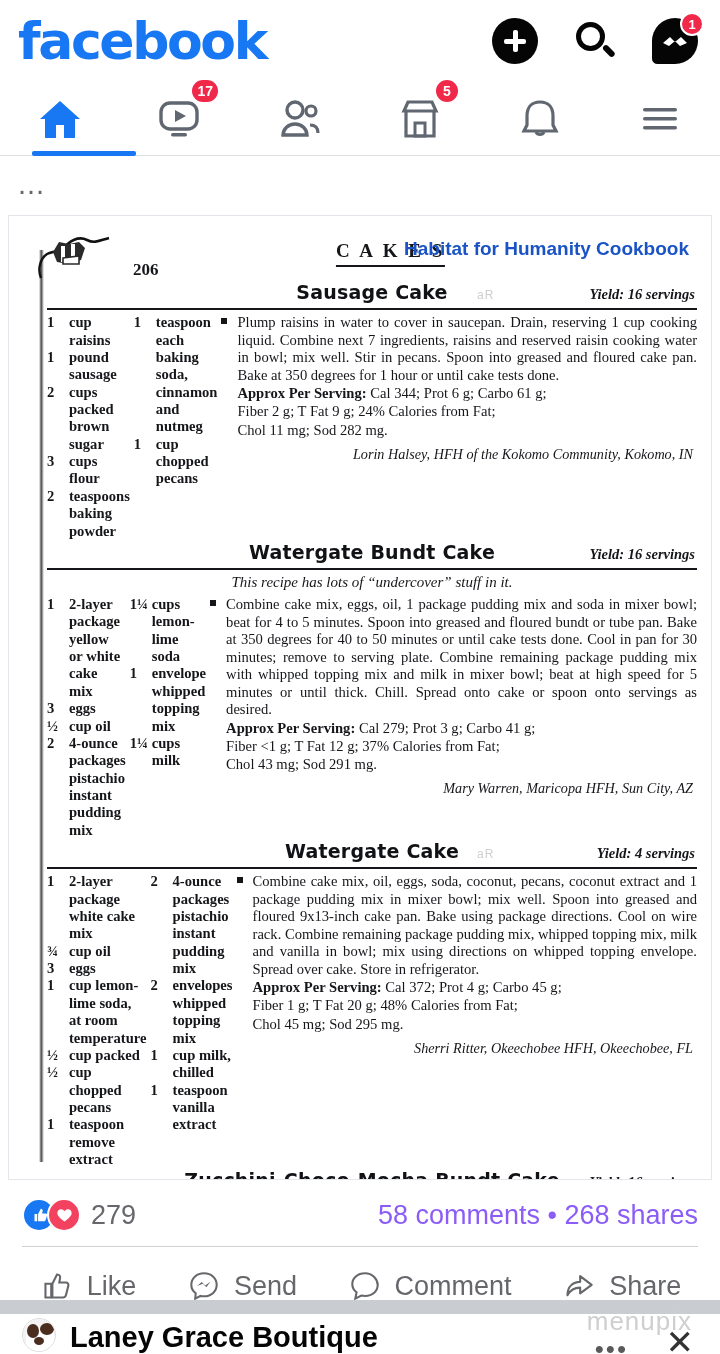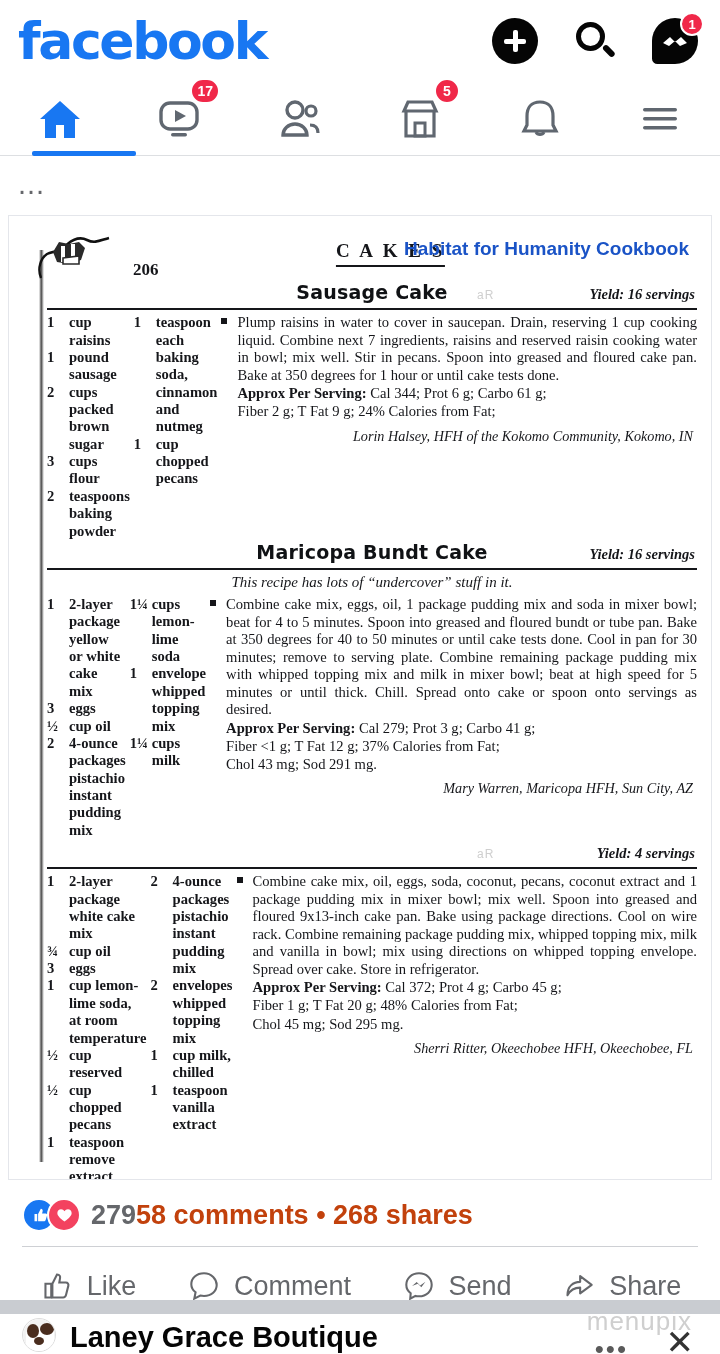--- a/index.html
+++ b/index.html
@@ -135,33 +135,32 @@
     text-align:right; font-family:"Liberation Serif", serif; font-style:italic;
     font-size:14.2px; margin-top:7px; padding-right:4px;
   }
   .wmark {
     position:absolute; color:#cfcfcf; font-size:12px; font-family:"Liberation Sans", sans-serif;
     letter-spacing:1px;
   }
 
   
   .engage {
-    display:flex; align-items:center; 
-    padding: 18px 14px 14px 22px;
-    font-weight: bold;
+    display:flex; align-items:center; justify-content:space-between;
+    padding: 18px 22px 14px 22px;
   }
   .reacts { display:flex; align-items:center; gap:0; }
   .react {
     width:34px; height:34px; border-radius:50%; border:2px solid #fff;
     display:flex; align-items:center; justify-content:center;
   }
   .react.like { background:#1877F2; }
   .react.love { background:#F3425F; margin-left:-9px; }
   .react-count { margin-left:10px; font-size:27px; color:#65676B; }
-  .counts { font-size:27px; color:#c2410c; }
+  .counts { font-size:27px; color:#8b5cf6; }
 
   .divider { height:1px; background:#ced0d4; margin:0 22px; }
 
   .actions { display:flex; align-items:center; justify-content:space-around; height:78px; padding:0 14px; }
   .action { display:flex; align-items:center; gap:12px; color:#65676B; font-size:27px; }
   .action .ico { width:36px; height:36px; display:flex; align-items:center; justify-content:center; }
 
   .next-post { position:absolute; left:0; right:0; bottom:0; height:54px; }
   .next-gap { height:14px; background:#c9ccd1; }
   .next-body { height:24px; background:#fff; position:relative; display:flex; align-items:center; padding-left:22px; }
@@ -323,27 +322,28 @@
               <div class="ing"><span class="cont">baking soda,</span></div>
               <div class="ing"><span class="cont">cinnamon and</span></div>
               <div class="ing"><span class="cont">nutmeg</span></div>
               <div class="ing"><span class="qty">1</span><span class="txt">cup chopped pecans</span></div>
             </div>
             <div class="col-method">
               <span class="bullet"></span>
               <div class="method-text">Plump raisins in water to cover in saucepan. Drain, reserving 1 cup cooking liquid. Combine next 7 ingredients, raisins and reserved raisin cooking water in bowl; mix well. Stir in pecans. Spoon into greased and floured cake pan. Bake at 350 degrees for 1 hour or until cake tests done.</div>
               <div class="nutri"><b>Approx Per Serving:</b> Cal 344; Prot 6 g; Carbo 61 g;</div>
               <div class="nutri">Fiber 2 g; T Fat 9 g; 24% Calories from Fat;</div>
+              <div class="nutri">Chol 11 mg; Sod 282 mg.</div>
               <div class="credit">Lorin Halsey, HFH of the Kokomo Community, Kokomo, IN</div>
             </div>
           </div>
         </div>
         <div class="recipe">
           <div class="recipe-head">
-            <div class="recipe-name">Maricopa Bundt Cake</div>
+            <div class="recipe-name">Watergate Bundt Cake</div>
             <div class="recipe-yield">Yield: 16 servings</div>
           </div>
           <div class="rule"></div>
           <div class="recipe-note">This recipe has lots of “undercover” stuff in it.</div>
           <div class="recipe-body">
             <div class="col-ing">
               <div class="ing"><span class="qty">1</span><span class="txt">2-layer package</span></div>
               <div class="ing"><span class="cont">yellow or white cake</span></div>
               <div class="ing"><span class="cont">mix</span></div>
               <div class="ing"><span class="qty">3</span><span class="txt">eggs</span></div>
@@ -364,33 +364,34 @@
               <div class="method-text">Combine cake mix, eggs, oil, 1 package pudding mix and soda in mixer bowl; beat for 4 to 5 minutes. Spoon into greased and floured bundt or tube pan. Bake at 350 degrees for 40 to 50 minutes or until cake tests done. Cool in pan for 30 minutes; remove to serving plate. Combine remaining package pudding mix with whipped topping mix and milk in mixer bowl; beat at high speed for 5 minutes or until thick. Chill. Spread onto cake or spoon onto servings as desired.</div>
               <div class="nutri"><b>Approx Per Serving:</b> Cal 279; Prot 3 g; Carbo 41 g;</div>
               <div class="nutri">Fiber &lt;1 g; T Fat 12 g; 37% Calories from Fat;</div>
               <div class="nutri">Chol 43 mg; Sod 291 mg.</div>
               <div class="credit">Mary Warren, Maricopa HFH, Sun City, AZ</div>
             </div>
           </div>
         </div>
         <div class="recipe">
           <div class="recipe-head">
+            <div class="recipe-name">Watergate Cake</div>
             <div class="wmark" style="left: 430px; top: 8px;">aR</div>
             <div class="recipe-yield">Yield: 4 servings</div>
           </div>
           <div class="rule"></div>
           <div class="recipe-body">
             <div class="col-ing">
               <div class="ing"><span class="qty">1</span><span class="txt">2-layer package</span></div>
               <div class="ing"><span class="cont">white cake mix</span></div>
               <div class="ing"><span class="qty">¾</span><span class="txt">cup oil</span></div>
               <div class="ing"><span class="qty">3</span><span class="txt">eggs</span></div>
               <div class="ing"><span class="qty">1</span><span class="txt">cup lemon-lime soda,</span></div>
               <div class="ing"><span class="cont">at room temperature</span></div>
-              <div class="ing"><span class="qty">½</span><span class="txt">cup reserved</span></div>
+              <div class="ing"><span class="qty">½</span><span class="txt">cup packed</span></div>
               <div class="ing"><span class="qty">½</span><span class="txt">cup chopped pecans</span></div>
               <div class="ing"><span class="qty">1</span><span class="txt">teaspoon remove</span></div>
               <div class="ing"><span class="cont">extract</span></div>
             </div>
             <div class="col-ing second">
               <div class="ing"><span class="qty">2</span><span class="txt">4-ounce packages</span></div>
               <div class="ing"><span class="cont">pistachio instant</span></div>
               <div class="ing"><span class="cont">pudding mix</span></div>
               <div class="ing"><span class="qty">2</span><span class="txt">envelopes whipped</span></div>
               <div class="ing"><span class="cont">topping mix</span></div>
@@ -444,34 +445,34 @@
           <path d="M3 11 h5 v12 h-5 z" fill="none" stroke="#65676B" stroke-width="1.8"></path>
           <path d="M9 11 l4-8 c2.4 0 3 1.8 2.6 3.4 L15 10 h5.6 c1.8 0 2.6 1.4 2.2 2.9 l-2 8c-.3 1.3-1.2 2-2.5 2 H9 z" fill="none" stroke="#65676B" stroke-width="1.8"></path>
         </svg>
       </span>
       <span>Like</span>
     </div>
 
     <div class="action">
       <span class="ico">
         <svg viewBox="0 0 26 26" width="30" height="30">
-          <path d="M13 2 C6.4 2 2 6.3 2 11.4 C2 14.2 3.4 16.7 5.7 18.4 L4.6 24 L9.8 21.3 C10.8 21.5 11.9 21.6 13 21.6 C19.6 21.6 24 17.3 24 12.2 C24 7.1 19.6 2 13 2 Z" fill="none" stroke="#65676B" stroke-width="1.8"></path>
-        </svg>
-      </span>
-      <span>Comment</span>
+          <path d="M13 2 C6.4 2 2 6.6 2 12 C2 15 3.4 17.6 5.8 19.3 L5.4 24 L10 21.6 C11 21.8 12 21.9 13 21.9 C19.6 21.9 24 17.4 24 12 C24 6.6 19.6 2 13 2 Z" fill="none" stroke="#65676B" stroke-width="1.8"></path>
+          <path d="M7 13 L11 9.6 L14 12.6 L18.6 9.4 L15 14 L12 11 Z" fill="#65676B"></path>
+        </svg>
+      </span>
+      <span>Send</span>
     </div>
 
     <div class="action">
       <span class="ico">
         <svg viewBox="0 0 26 26" width="30" height="30">
-          <path d="M13 2 C6.4 2 2 6.6 2 12 C2 15 3.4 17.6 5.8 19.3 L5.4 24 L10 21.6 C11 21.8 12 21.9 13 21.9 C19.6 21.9 24 17.4 24 12 C24 6.6 19.6 2 13 2 Z" fill="none" stroke="#65676B" stroke-width="1.8"></path>
-          <path d="M7 13 L11 9.6 L14 12.6 L18.6 9.4 L15 14 L12 11 Z" fill="#65676B"></path>
-        </svg>
-      </span>
-      <span>Send</span>
+          <path d="M13 2 C6.4 2 2 6.3 2 11.4 C2 14.2 3.4 16.7 5.7 18.4 L4.6 24 L9.8 21.3 C10.8 21.5 11.9 21.6 13 21.6 C19.6 21.6 24 17.3 24 12.2 C24 7.1 19.6 2 13 2 Z" fill="none" stroke="#65676B" stroke-width="1.8"></path>
+        </svg>
+      </span>
+      <span>Comment</span>
     </div>
 
     <div class="action">
       <span class="ico">
         <svg viewBox="0 0 26 26" width="30" height="30">
           <path d="M3 21 C3 13 8 9.6 14 9.4 L14 4.4 L24 12 L14 19.4 L14 14.4 C9 14.4 5.4 16.6 3 21 Z" fill="none" stroke="#65676B" stroke-width="1.8" stroke-linejoin="round"></path>
         </svg>
       </span>
       <span>Share</span>
     </div>

